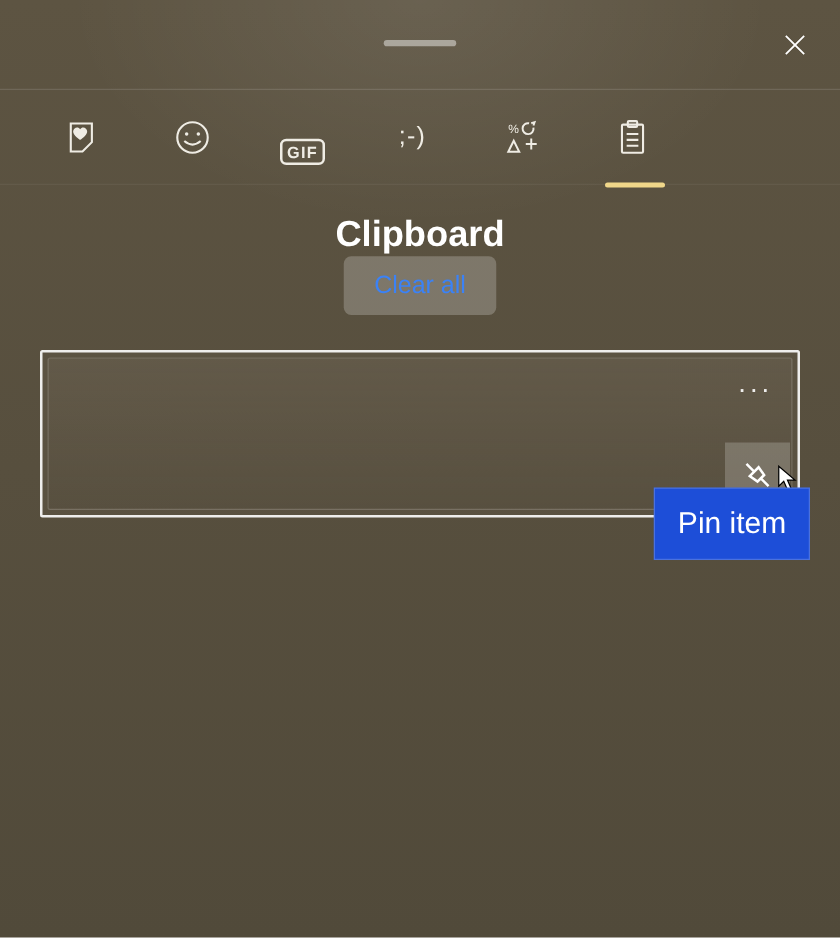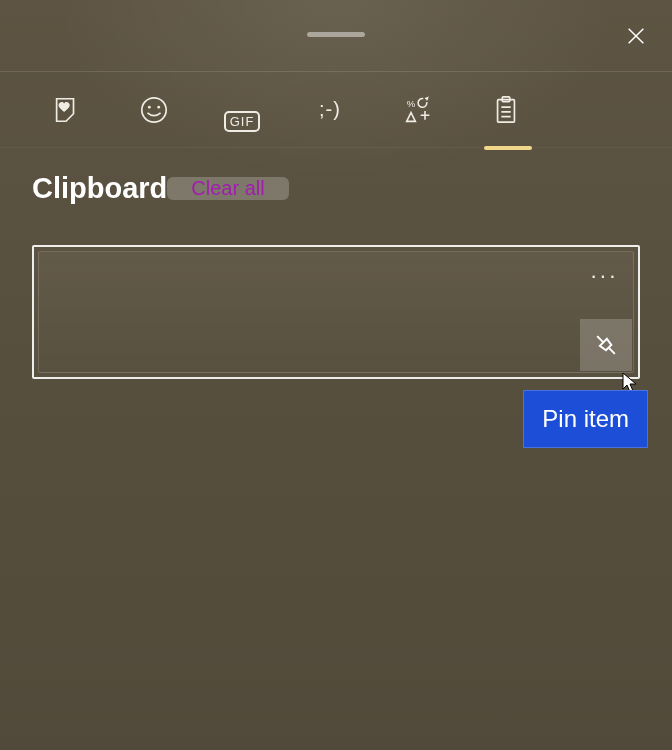--- a/index.html
+++ b/index.html
@@ -81,33 +81,35 @@
       background: #f0d78a;
       border-radius: 2px;
     }
     .content {
       padding: 24px 32px 0 32px;
       position: relative;
     }
     .header-row {
       display: flex;
       align-items: center;
-      margin-bottom: 40px;
+      justify-content: space-between;
+      margin-bottom: 28px;
+      flex-direction: column;
     }
     .title {
       font-size: 29px;
       font-weight: 600;
       color: #fff;
     }
     .clear-btn {
       background: rgba(255,255,255,0.22);
       border: none;
-      color: #a21caf;
+      color: #3b82f6;
       font-size: 20px;
-      padding: 0 24px;
+      padding: 12px 24px;
       border-radius: 6px;
       cursor: pointer;
       font-family: inherit;
     }
     .clip-item {
       border: 2px solid rgba(255,255,255,0.9);
       border-radius: 2px;
       height: 134px;
       position: relative;
       background: rgba(255,255,255,0.02);
@@ -167,21 +169,21 @@
       font-size: 24px;
       padding: 14px 18px;
       border: 1px solid rgba(255,255,255,0.2);
       white-space: nowrap;
     }
     .gif-box {
       border: 2px solid #efece4;
       border-radius: 5px;
       padding: 2px 4px;
       font-size: 13px;
-      font-weight: 400;
+      font-weight: 700;
       letter-spacing: 1px;
       line-height: 1;
       margin-top: 23px;
     }
     .kaomoji-text {
       font-size: 20px;
       font-weight: 400;
       letter-spacing: 1px;
       color: #efece4;
     }

